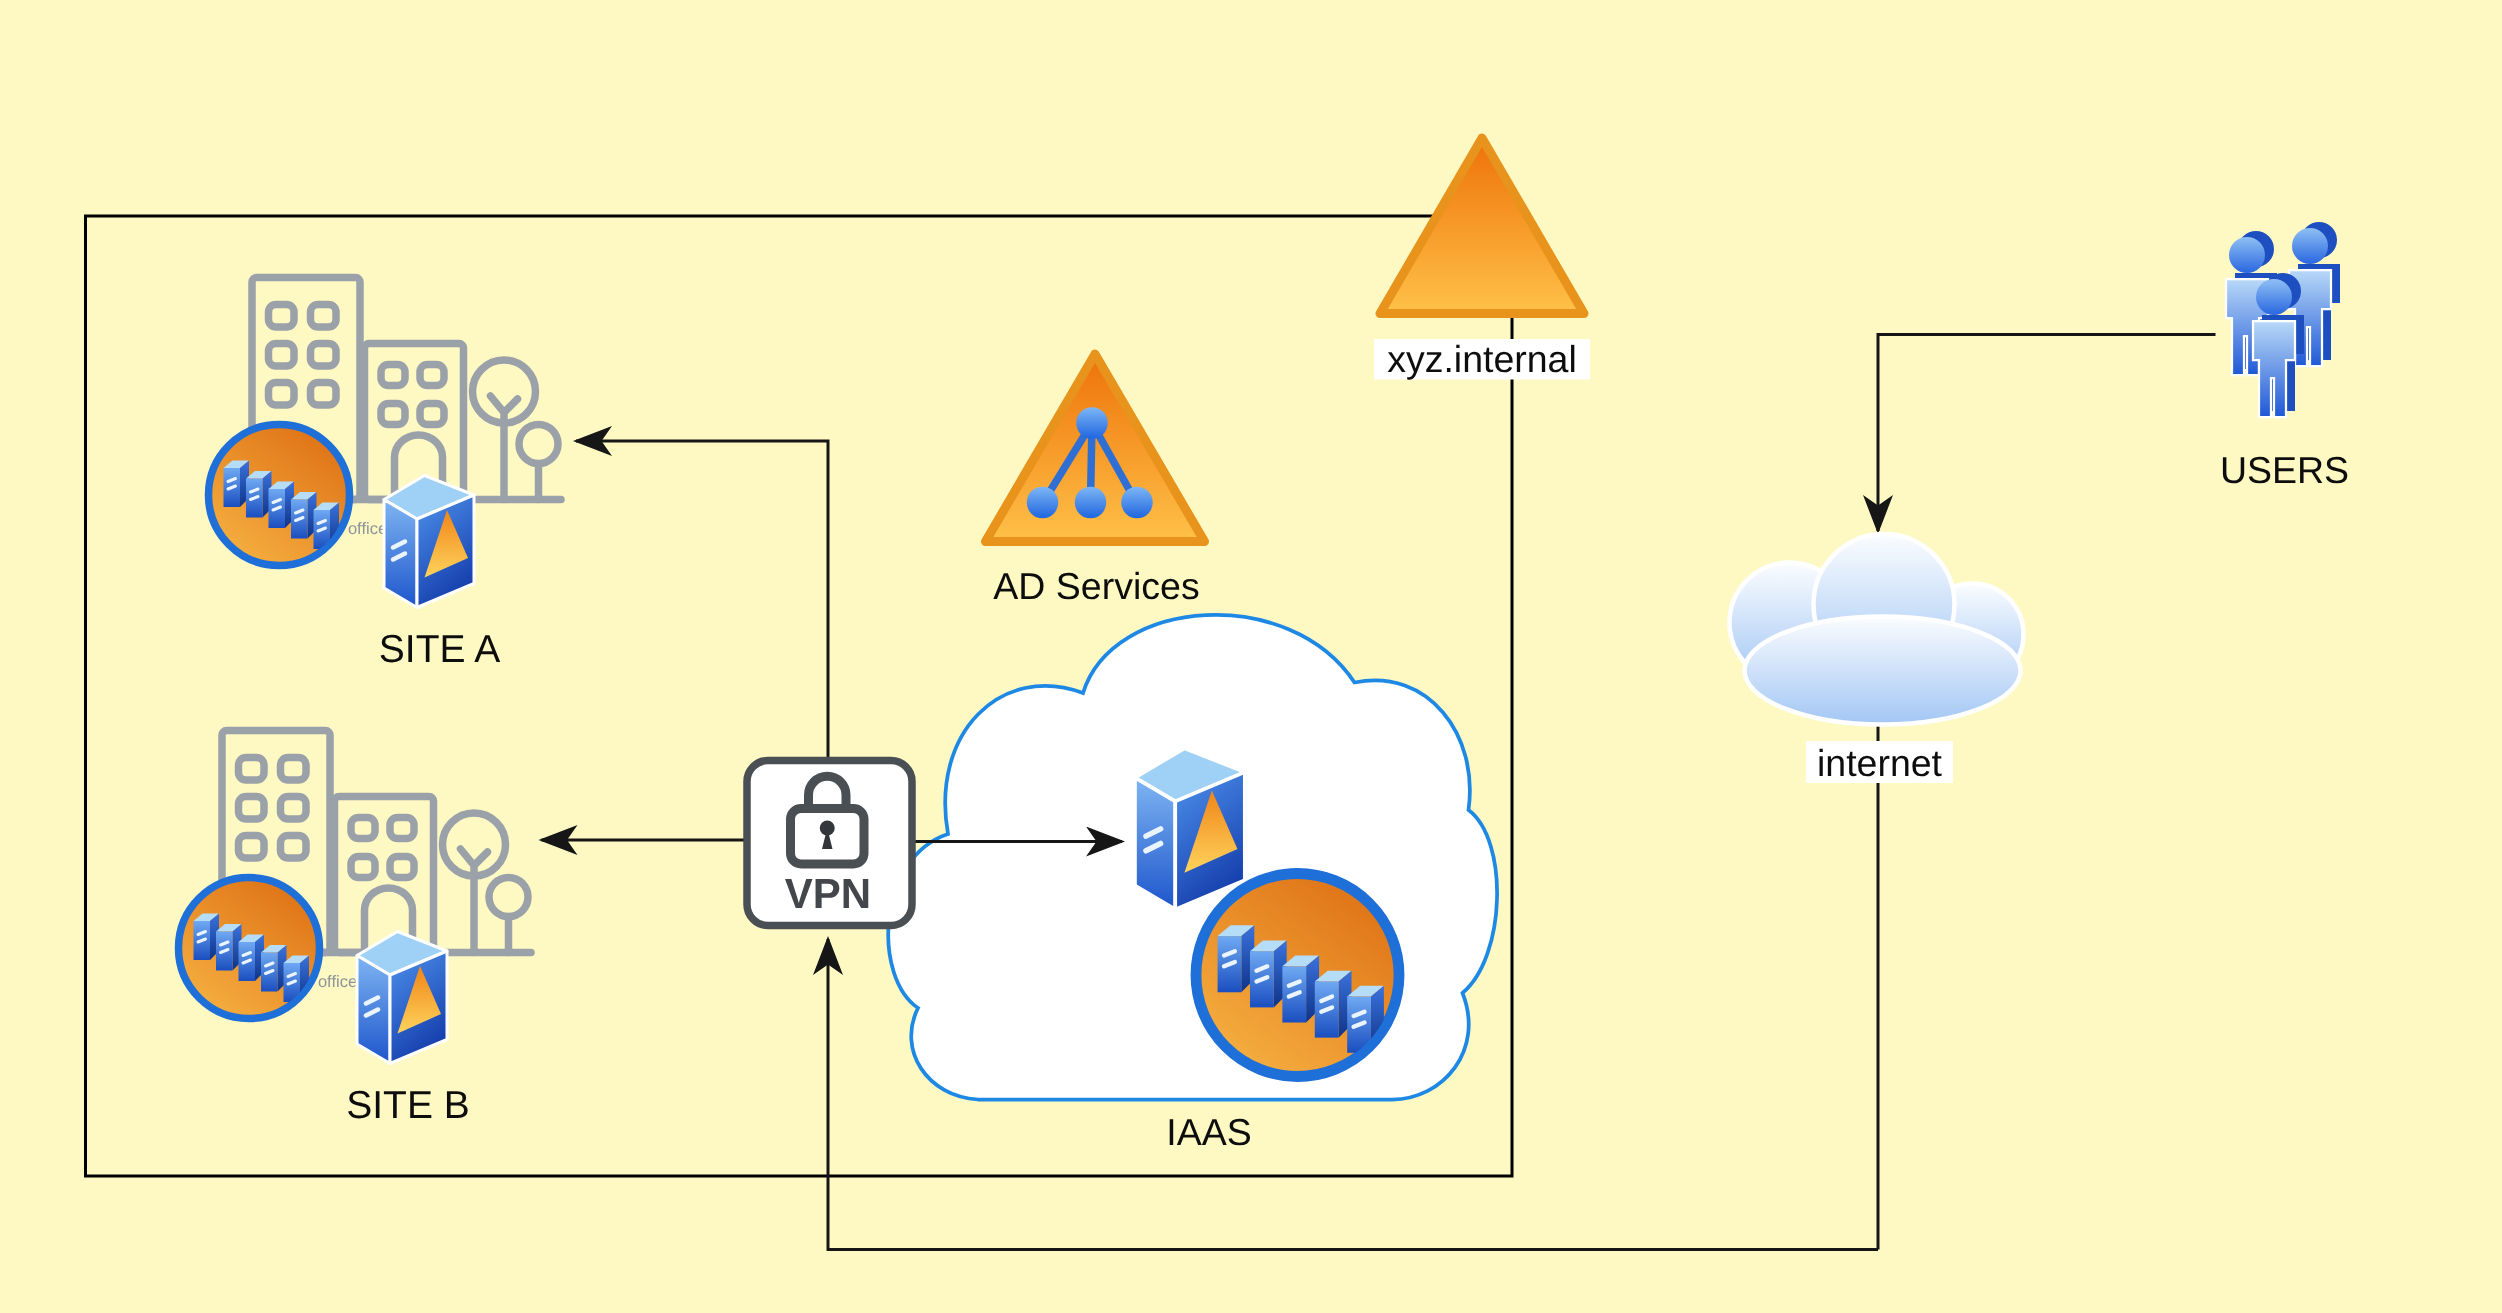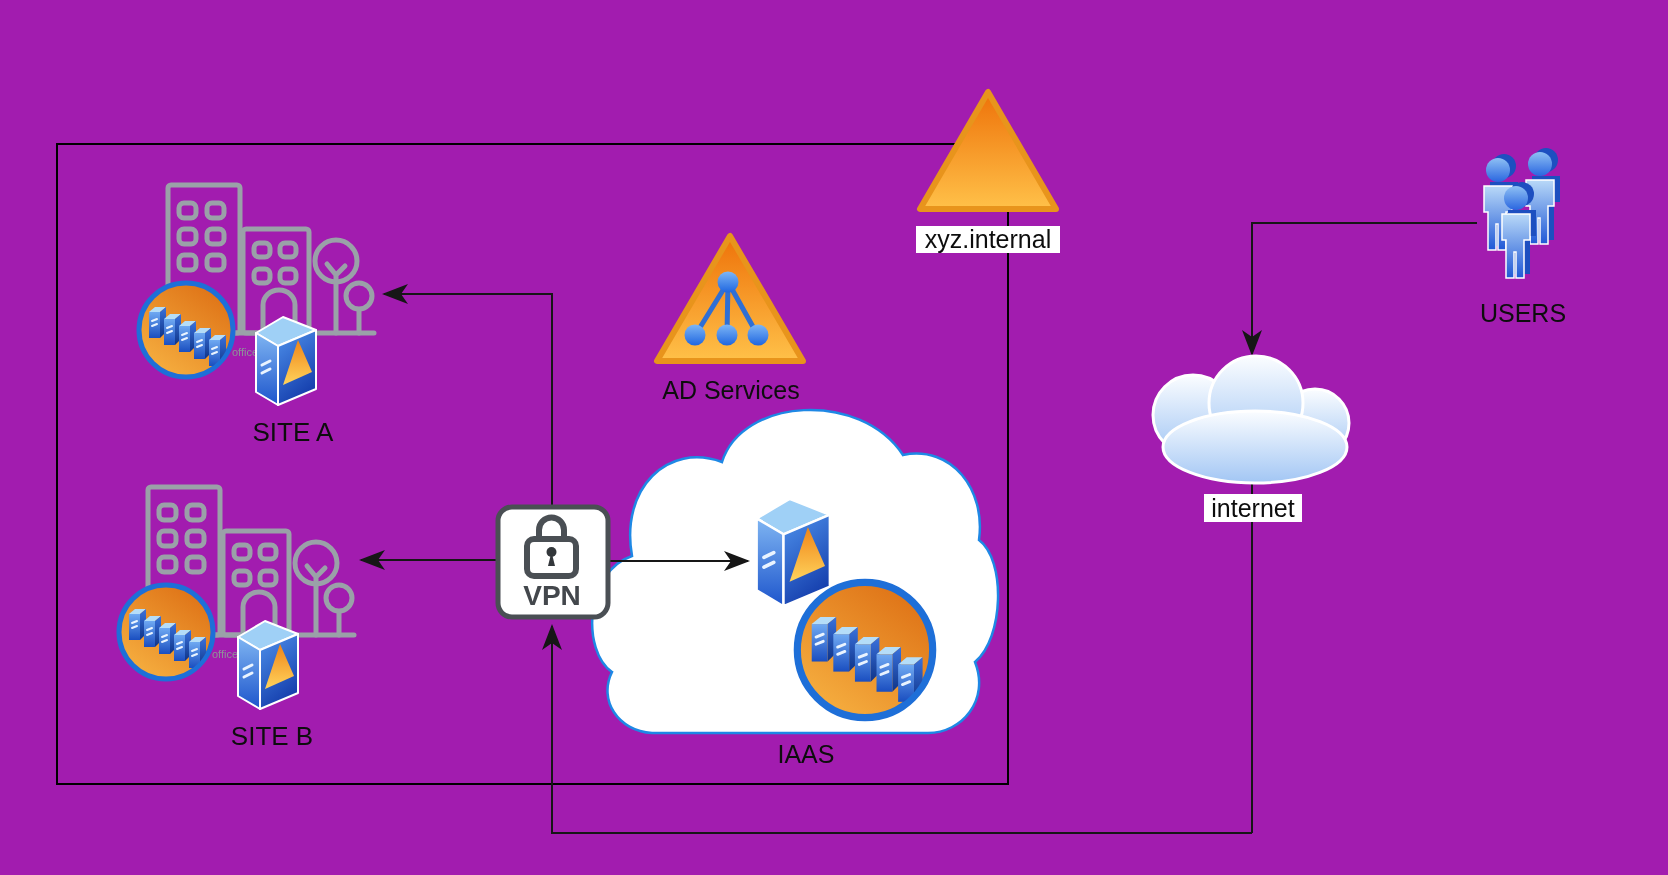--- a/index.html
+++ b/index.html
@@ -1,16 +1,16 @@
 <!DOCTYPE html>
 <html><head>
 <meta charset="utf-8">
 <style>
   html,body{margin:0;padding:0;background:#ffffff;}
-  .stage{width:1668px;height:875px;position:relative;background:#a21caf;overflow:hidden;
+  .stage{width:1668px;height:875px;position:relative;background:#fef9c3;overflow:hidden;
          font-family:"Liberation Sans", sans-serif;}
   svg text{font-family:"Liberation Sans", sans-serif;fill:#0d0d0d;}
   .node-label{font-size:25px;}
   .site-label{font-size:26px;}
   .vpn-label{font-size:28px;font-weight:bold;fill:#43474c;}
   .office-label{font-size:11px;fill:#8d9499;}
 </style>
 </head>
 <body>
 

